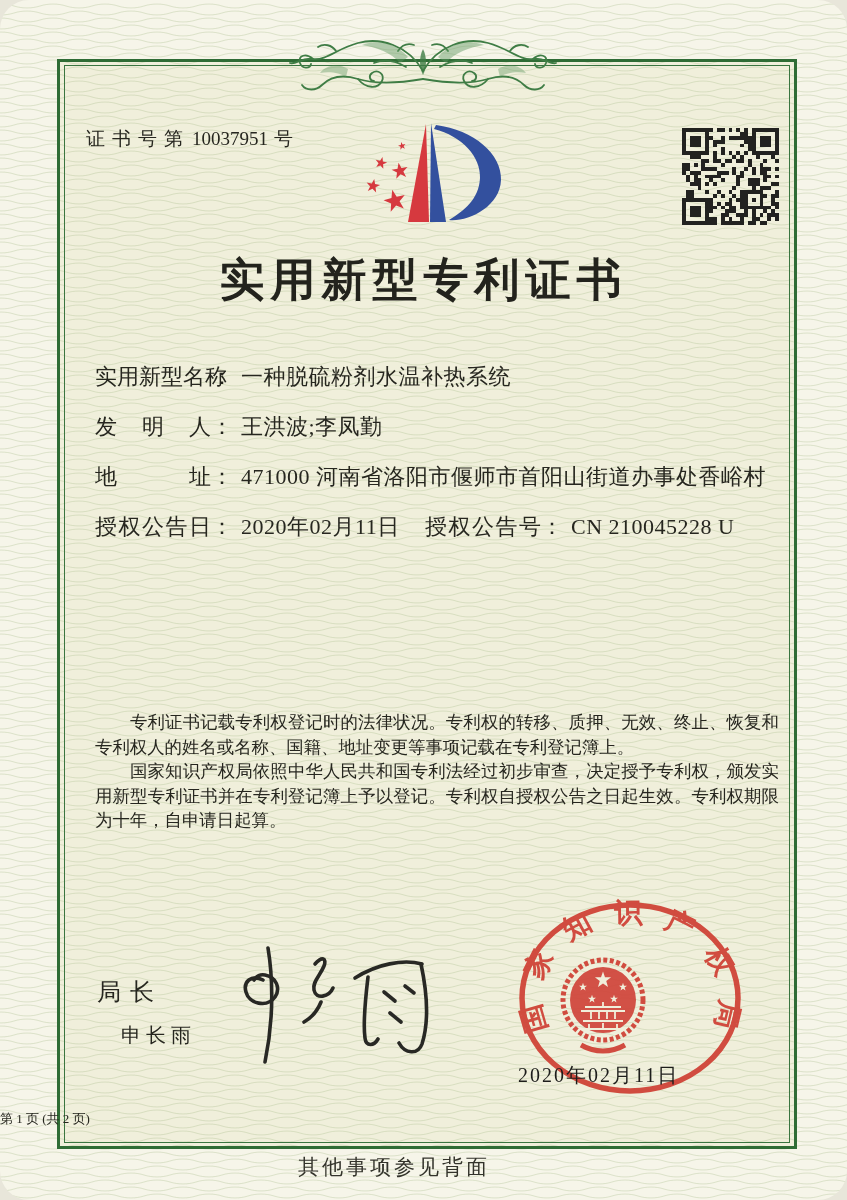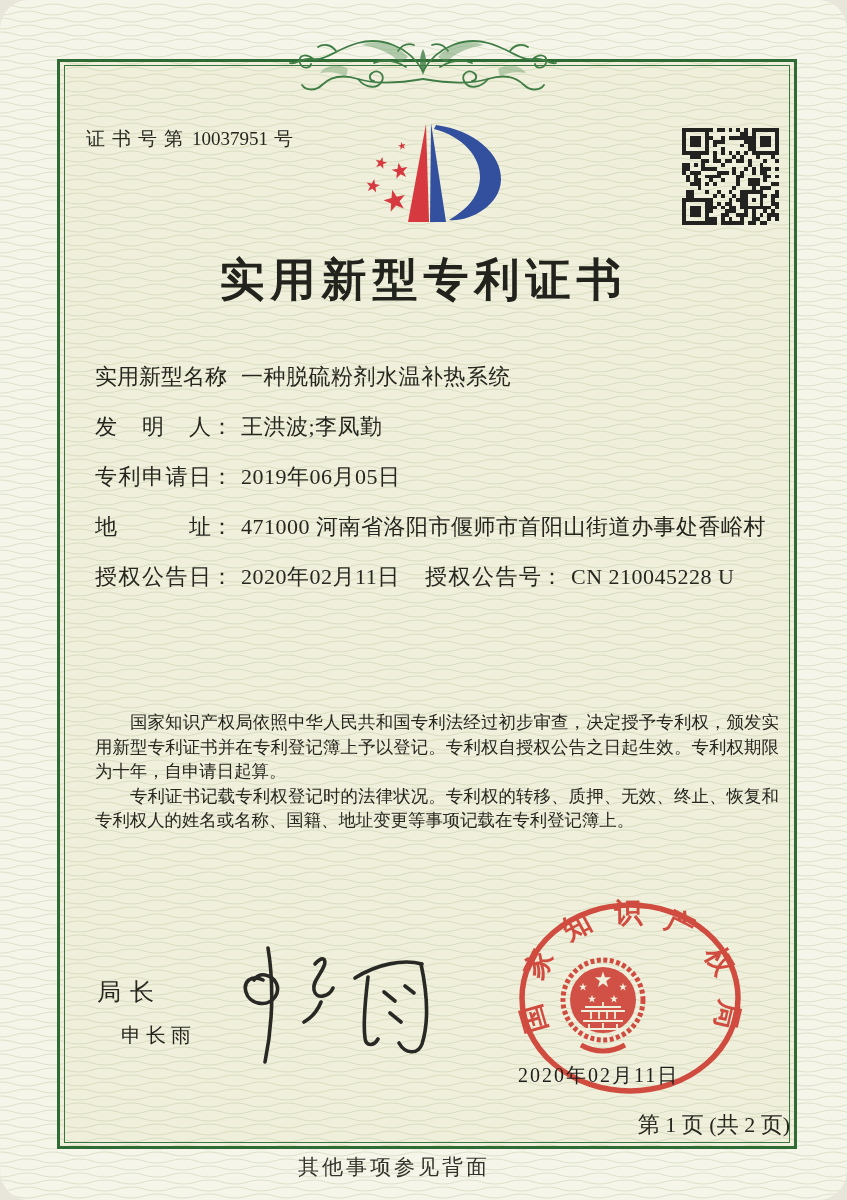--- a/index.html
+++ b/index.html
@@ -25,21 +25,21 @@
   .fvalue{letter-spacing:0.5px;}
   .grant2{position:absolute;left:330px;top:0;}
   .paras{position:absolute;left:95px;top:710px;width:684px;font-size:17.4px;line-height:24.6px;
          text-align:justify;color:#26261f;}
   .paras p{margin:0;text-indent:35px;}
   .sig-title{position:absolute;left:97px;top:976px;font-size:24px;letter-spacing:9px;}
   .sig-name{position:absolute;left:97px;top:1022px;font-size:20px;letter-spacing:5px;margin-left:24px;}
   .signature{position:absolute;left:215px;top:942px;width:228px;height:128px;}
   .seal{position:absolute;left:510px;top:898px;width:240px;height:205px;opacity:0.92;z-index:4;}
   .seal-date{position:absolute;left:518px;top:1062px;font-size:20px;letter-spacing:2px;z-index:5;color:#1d1d1b;}
-  .page-info{position:absolute;left:0;top:1110px;width:790px;text-align:right;font-size:22px;}
+  .page-info{position:absolute;left:0;top:1110px;width:790px;text-align:left;font-size:13px;}
   .back-note{position:absolute;left:0;top:1153px;width:788px;text-align:center;font-size:21px;letter-spacing:3px;color:#33332b;}
   .seal-text{font-size:28px;font-weight:bold;font-family:"Liberation Serif","DejaVu Serif",serif;}
 </style>
 </head>
 <body>
 
 <div class="page">
 
   <div class="inner-bg"></div>
   <svg class="waves" id="waves">
@@ -570,36 +570,33 @@
   <div class="title">实用新型专利证书</div>
 
   <div class="fields">
     <div class="row">
       <span class="flabel">实用新型名称</span><span class="colon">：</span><span class="fvalue">一种脱硫粉剂水温补热系统</span>
     </div>
     <div class="row">
       <span class="flabel">发明人</span><span class="colon">：</span><span class="fvalue">王洪波;李凤勤</span>
     </div>
     <div class="row">
-      <span class="flabel">专利申请日</span><span class="colon">：</span><span class="fvalue">2019年06月05日</span>
-    </div>
-    <div class="row">
       <span class="flabel">地址</span><span class="colon">：</span><span class="fvalue">471000 河南省洛阳市偃师市首阳山街道办事处香峪村</span>
     </div>
     <div class="row">
       <span class="flabel">授权公告日</span><span class="colon">：</span><span class="fvalue">2020年02月11日</span>
       <span class="grant2">
         <span class="flabel">授权公告号</span><span class="colon">：</span><span class="fvalue">CN 210045228 U</span>
       </span>
     </div>
   </div>
 
   <div class="paras">
+    <p>专利证书记载专利权登记时的法律状况。专利权的转移、质押、无效、终止、恢复和专利权人的姓名或名称、国籍、地址变更等事项记载在专利登记簿上。</p>
     <p>国家知识产权局依照中华人民共和国专利法经过初步审查，决定授予专利权，颁发实用新型专利证书并在专利登记簿上予以登记。专利权自授权公告之日起生效。专利权期限为十年，自申请日起算。</p>
-    <p>专利证书记载专利权登记时的法律状况。专利权的转移、质押、无效、终止、恢复和专利权人的姓名或名称、国籍、地址变更等事项记载在专利登记簿上。</p>
   </div>
 
   <div class="sig-title">局长</div>
   <div class="sig-name">申长雨</div>
 
   <svg class="signature" viewBox="0 0 228 128">
     <g stroke="#282824" stroke-width="3.6" fill="none" stroke-linecap="round" stroke-linejoin="round">
       <path d="M48,38 C36,32 28,40 31,50 C34,62 52,66 60,55 C66,46 61,35 50,33 C45,32 41,35 39,38"></path>
       <path d="M53,6 C57,30 60,72 50,120"></path>
       <path d="M100,22 C107,14 112,16 109,24 C105,34 97,40 99,48 C101,58 114,55 118,46"></path>

